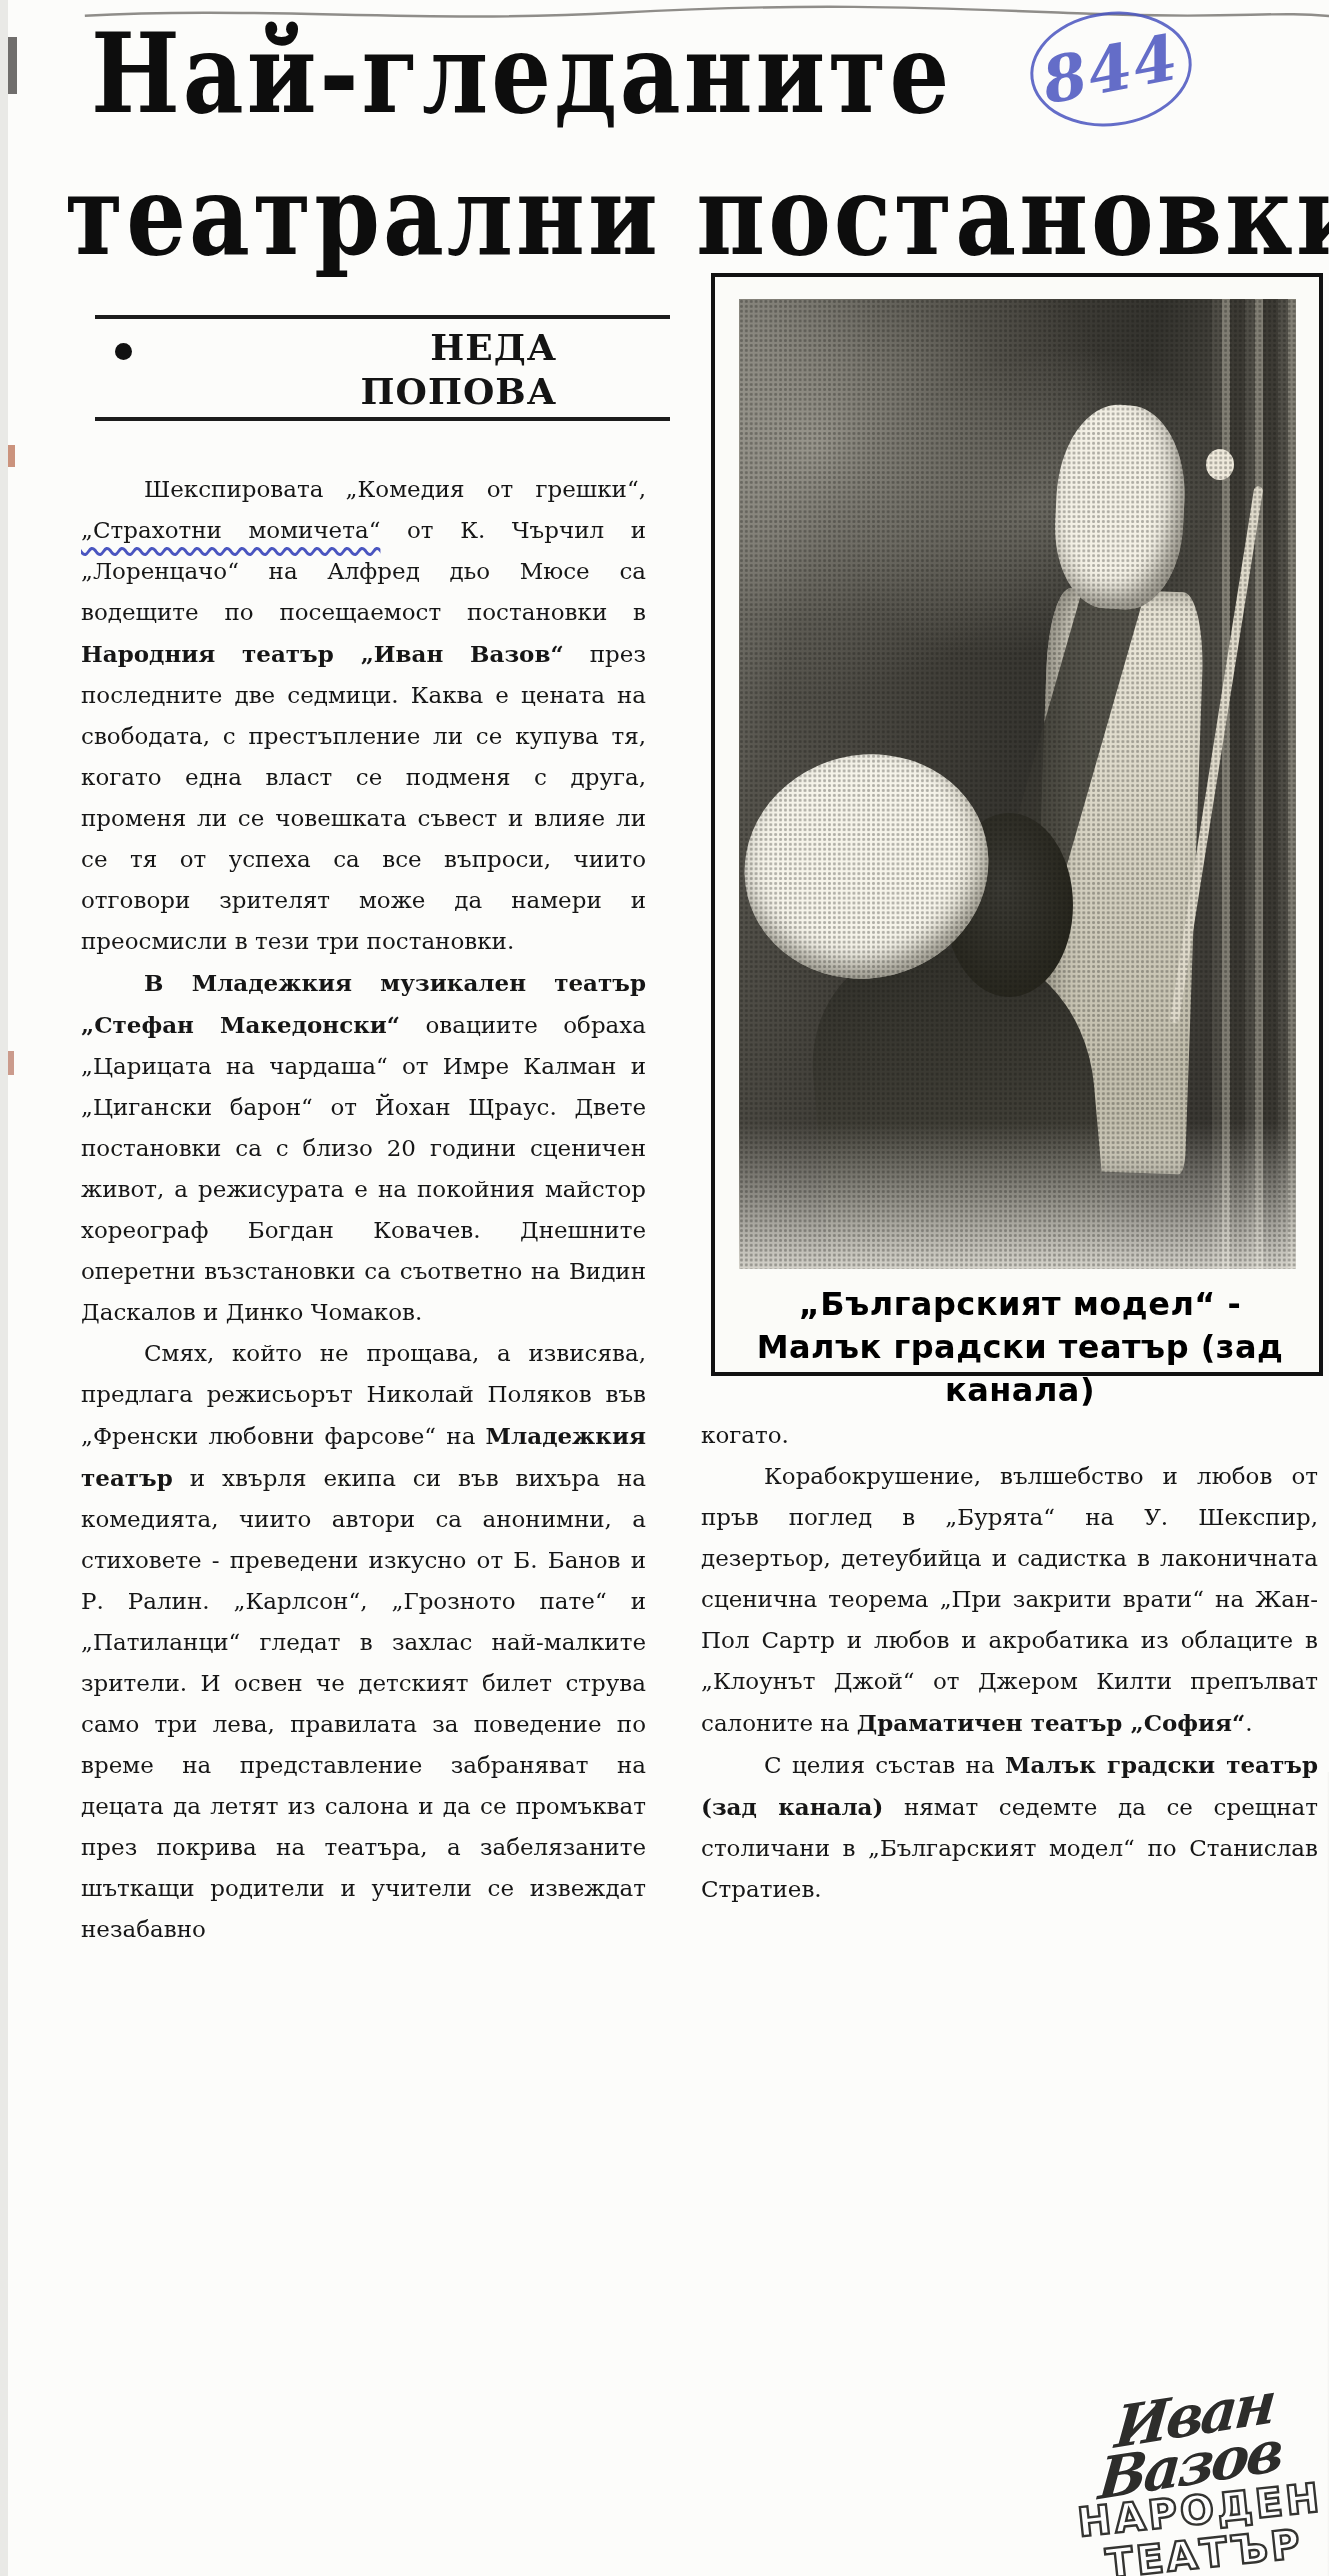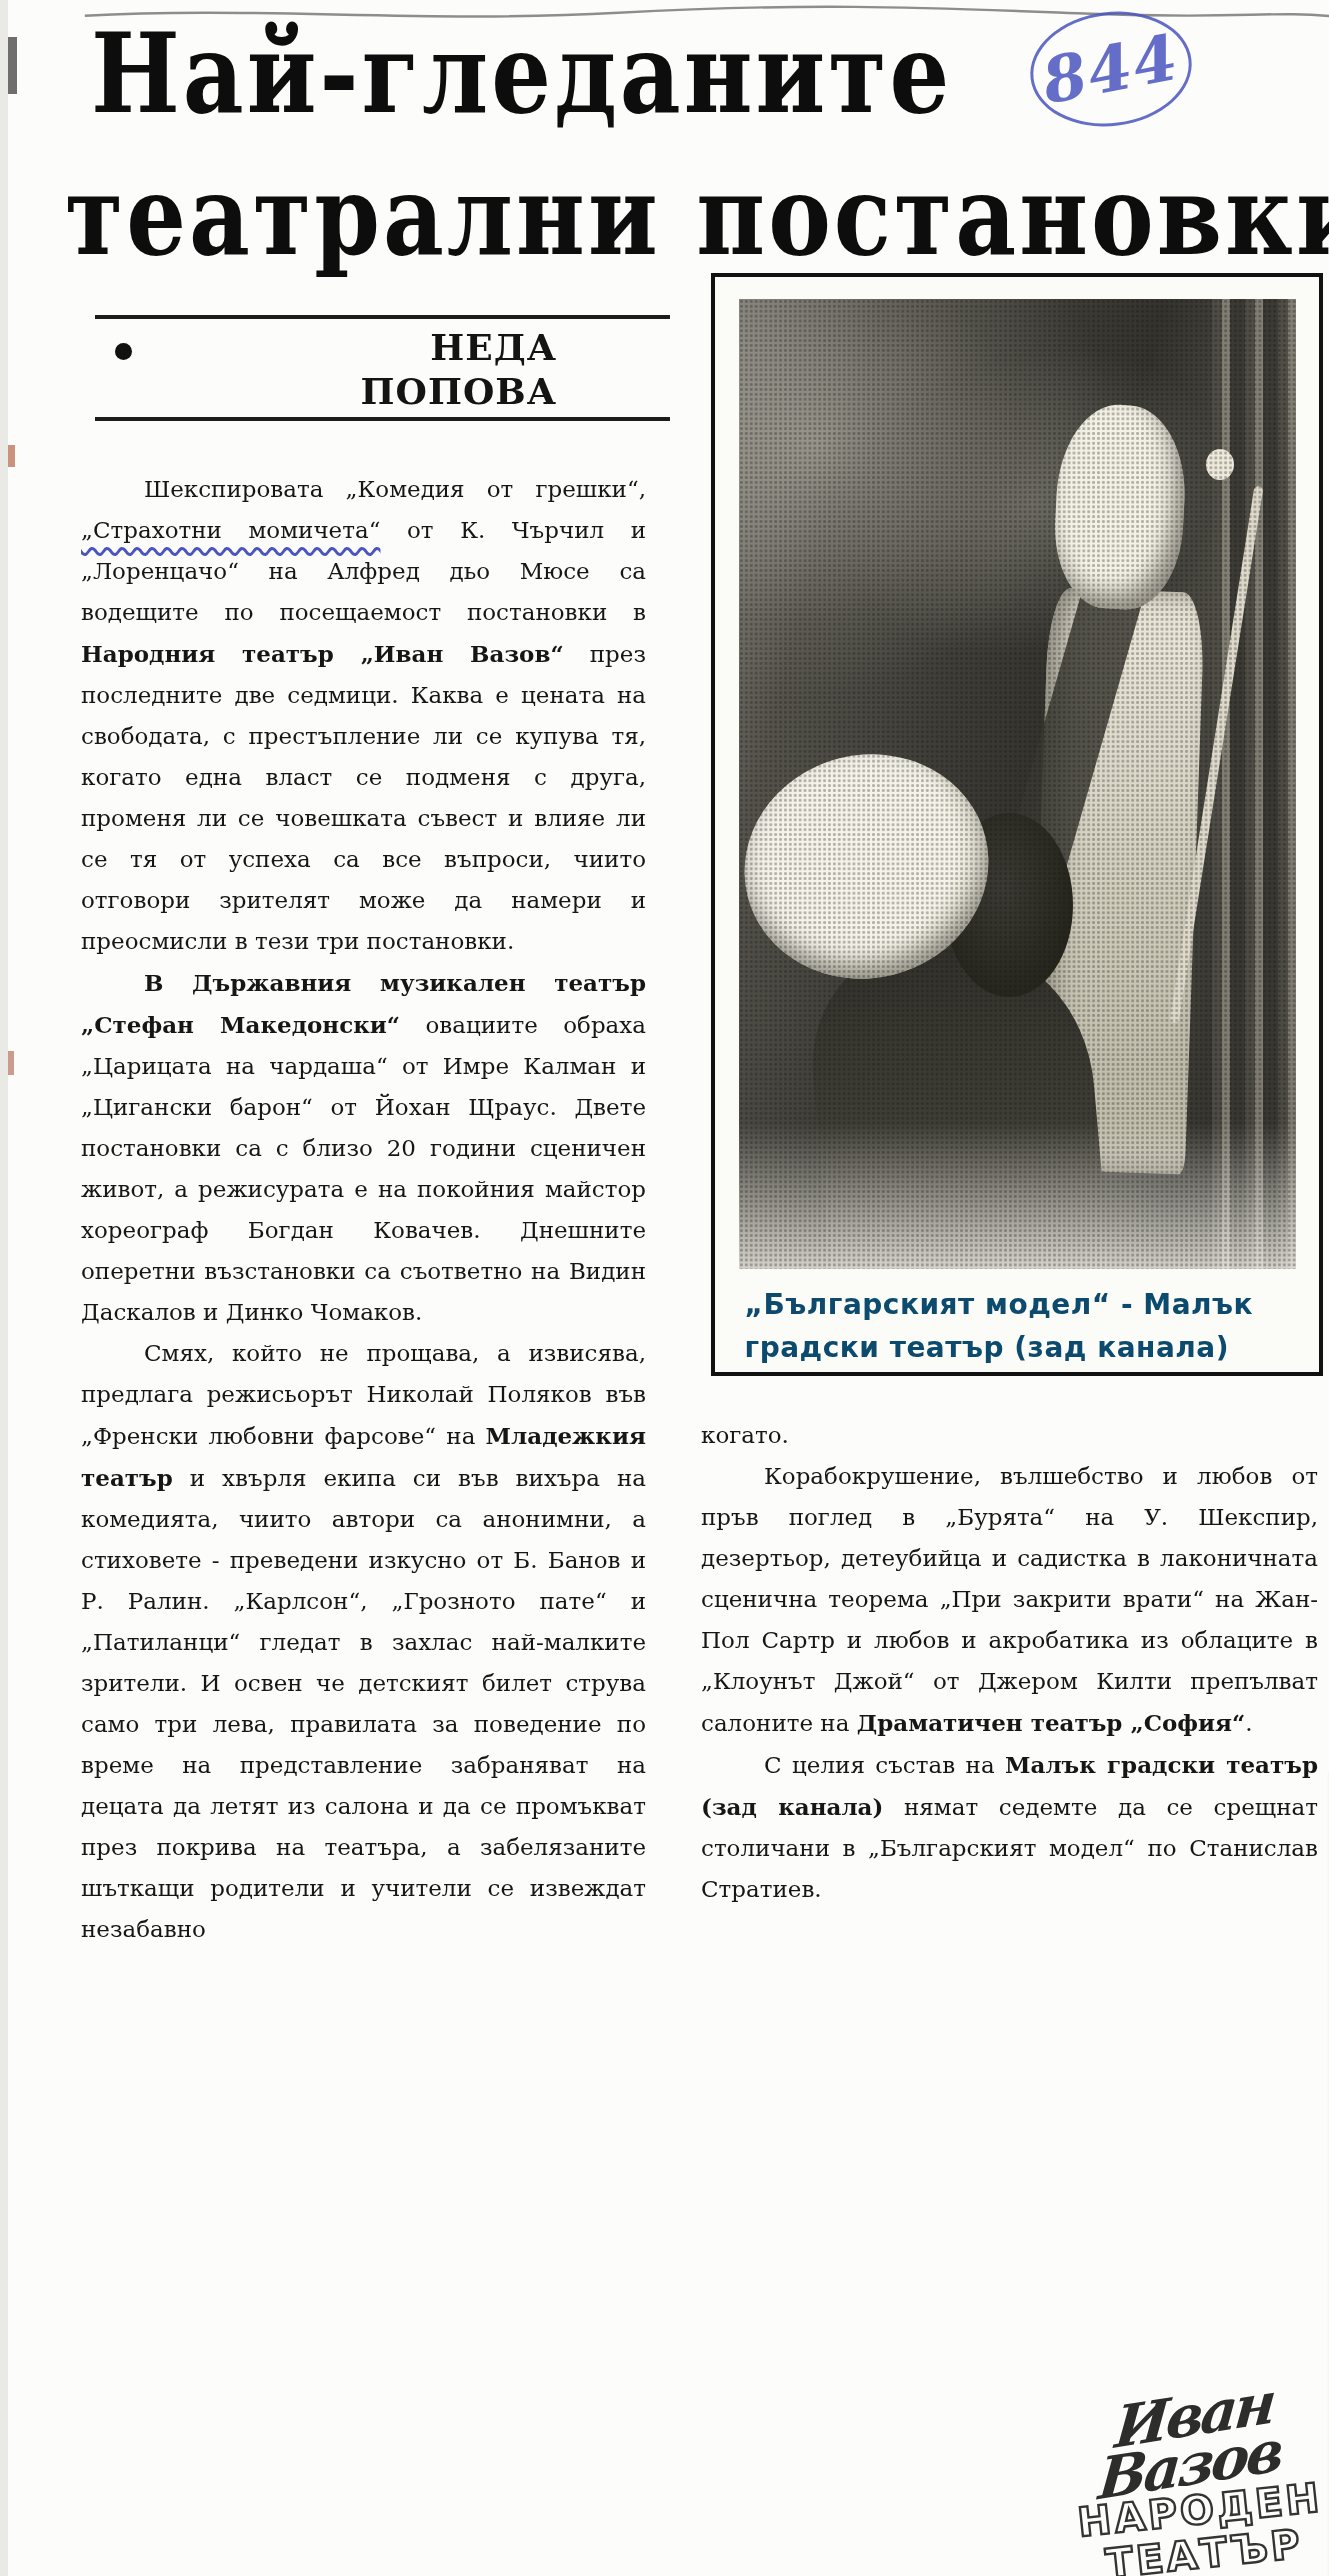--- a/index.html
+++ b/index.html
@@ -68,21 +68,21 @@
          background:linear-gradient(185deg,#31302a,#4c4a41);transform:rotate(-5deg);}
   .cane{left:85%;top:19%;width:1.6%;height:56%;background:#ded9ca;border-radius:5.9px;transform:rotate(9deg);}
   .cane-knob{left:84%;top:15.5%;width:5%;height:3.2%;border-radius:50%;background:#eee9db;}
   .floor-light{left:0;bottom:0;width:100%;height:15%;
          background:linear-gradient(0deg,rgba(238,236,228,.85),rgba(238,236,228,0));}
   .halftone{left:0;top:0;width:100%;height:100%;
          background-image:radial-gradient(rgba(18,18,16,.30) 1.2px,transparent 1.8px);
          background-size:4.9px 4.9px;}
   .photo-caption{position:absolute;left:29.5px;top:1006px;width:551px;
          font-family:"DejaVu Sans","Liberation Sans",sans-serif;font-weight:bold;
-         font-size:28px;line-height:43px;letter-spacing:0.5px;color:#0c4a6e;text-align:left;}
+         font-size:32px;line-height:43px;letter-spacing:0.5px;color:#000000;text-align:center;}
   
   .stamp{position:absolute;left:1061px;top:2390px;width:256px;transform:rotate(-6deg);
          text-align:center;pointer-events:none;}
   .stamp .script{font-family:"DejaVu Serif","Liberation Serif",serif;font-style:italic;font-weight:bold;
          font-size:57px;letter-spacing:-3px;color:#2d2d2b;transform:skewX(-14deg) rotate(-3deg);
          text-shadow:0 0 3px #fff,1px 1px 0 #fff,-1px -1px 0 #fff;line-height:49px;}
   .stamp .caps{font-family:"DejaVu Sans","Liberation Sans",sans-serif;font-weight:bold;
          font-size:40px;line-height:44px;letter-spacing:3px;color:rgba(250,250,248,.2);
          -webkit-text-stroke:2.4px #343431;
          text-shadow:0 0 2px #fff;}
@@ -112,21 +112,21 @@
     <div class="bullet"></div>
     <div class="names">
       <div>НЕДА</div>
       <div>ПОПОВА</div>
     </div>
     <div class="rule bottom"></div>
   </div>
 
   <div class="col col-left">
     <p><span>Шекспировата „Комедия от грешки“, </span><span class="u">„Страхотни момичета“</span><span> от К. Чърчил и „Лоренцачо“ на Алфред дьо Мюсе са водещите по посещаемост постановки в </span><span class="b">Народния театър „Иван Вазов“</span><span> през последните две седмици. Каква е цената на свободата, с престъпление ли се купува тя, когато една власт се подменя с друга, променя ли се човешката съвест и влияе ли се тя от успеха са все въпроси, чиито отговори зрителят може да намери и преосмисли в тези три постановки.</span></p>
-    <p><span class="b">В Държавния музикален театър „Стефан Македонски“</span><span> овациите обраха „Царицата на чардаша“ от Имре Калман и „Цигански барон“ от Йохан Щраус. Двете постановки са с близо 20 години сценичен живот, а режисурата е на покойния майстор хореограф Богдан Ковачев. Днешните оперетни възстановки са съответно на Видин Даскалов и Динко Чомаков.</span></p>
+    <p><span class="b">В Младежкия музикален театър „Стефан Македонски“</span><span> овациите обраха „Царицата на чардаша“ от Имре Калман и „Цигански барон“ от Йохан Щраус. Двете постановки са с близо 20 години сценичен живот, а режисурата е на покойния майстор хореограф Богдан Ковачев. Днешните оперетни възстановки са съответно на Видин Даскалов и Динко Чомаков.</span></p>
     <p><span>Смях, който не прощава, а извисява, предлага режисьорът Николай Поляков във „Френски любовни фарсове“ на </span><span class="b">Младежкия театър</span><span> и хвърля екипа си във вихъра на комедията, чиито автори са анонимни, а стиховете - преведени изкусно от Б. Банов и Р. Ралин. „Карлсон“, „Грозното пате“ и „Патиланци“ гледат в захлас най-малките зрители. И освен че детският билет струва само три лева, правилата за поведение по време на представление забраняват на децата да летят из салона и да се промъкват през покрива на театъра, а забелязаните шъткащи родители и учители се извеждат незабавно</span></p>
   </div>
 
   <div class="photo-frame">
     <div class="photo-art">
       <div class="fold1"></div>
       <div class="fold2"></div>
       <div class="right-drape"></div>
       <div class="fig-body"></div>
       <div class="sash"></div>

